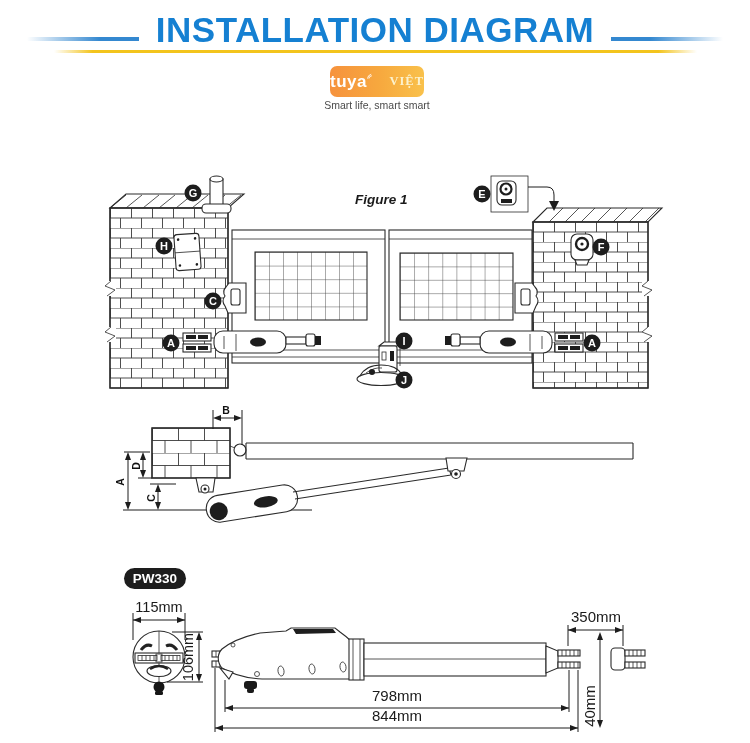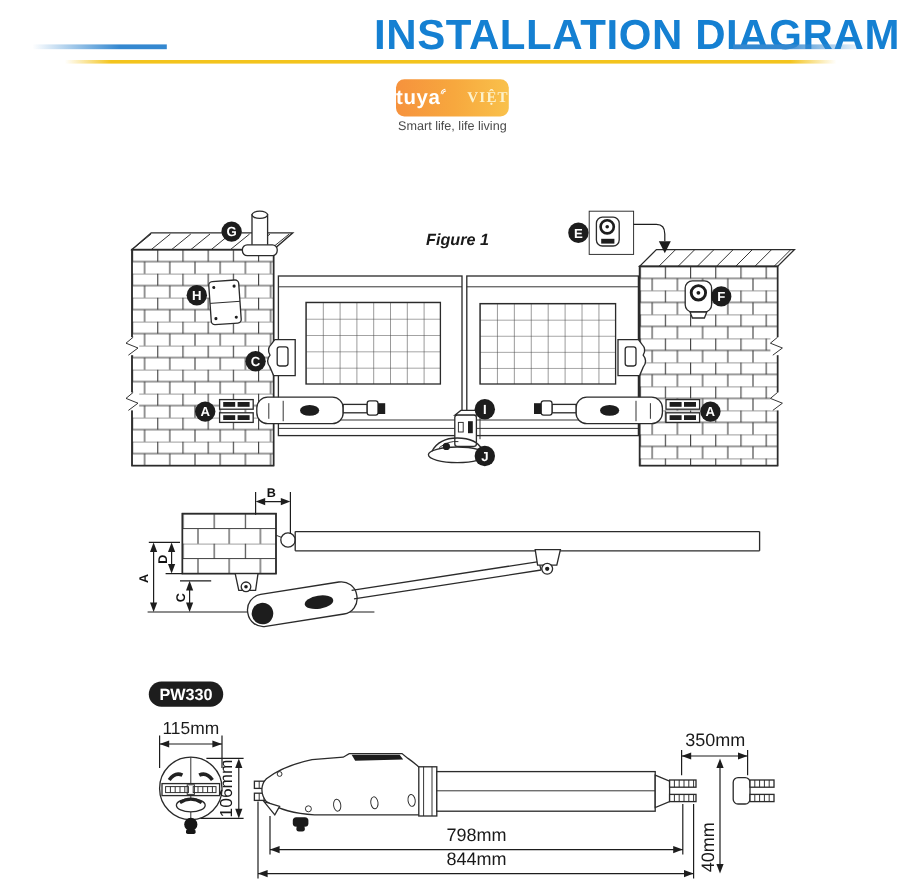--- a/index.html
+++ b/index.html
@@ -1,18 +1,18 @@
 <!DOCTYPE html>
 <html><head>
 <meta charset="utf-8">
 <style>
   html,body{margin:0;padding:0;background:#fff;}
   .page{position:relative;width:750px;height:743px;background:#fff;overflow:hidden;
         font-family:"Liberation Sans",sans-serif;}
-  .title{position:absolute;top:10px;left:0;right:0;margin:0;text-align:right;
+  .title{position:absolute;top:10px;left:0;right:0;margin:0;text-align:center;
          font-size:35px;font-weight:bold;color:#1580d2;letter-spacing:.5px;
          font-family:"Liberation Sans",sans-serif;}
   .hline{position:absolute;height:4px;top:37px;}
   .hline-left{left:27px;width:112px;background:linear-gradient(90deg,rgba(52,136,208,0),#3488d0 65%);}
   .hline-right{right:27px;width:112px;background:linear-gradient(270deg,rgba(52,136,208,0),#3488d0 65%);}
   .yline{position:absolute;top:50px;left:54px;width:643px;height:3px;
          background:linear-gradient(90deg,rgba(243,196,29,0),#f3c41d 6%,#f3c41d 94%,rgba(243,196,29,0));}
   .logo-badge{position:absolute;left:330px;top:66px;width:94px;height:31px;border-radius:7px;
          background:linear-gradient(90deg,#f6923d 0%,#f7a83e 52%,#f9c14b 100%);
          display:flex;align-items:center;justify-content:space-between;gap:2px;}
@@ -47,21 +47,21 @@
   <div class="yline"></div>
 
   <div class="logo-badge">
     <span class="logo-brand">tuya</span>
     <svg class="logo-signal" viewBox="0 0 10 10">
       <path d="M1 9 A8 8 0 0 1 7 2" fill="none" stroke="#fff" stroke-width="1.6" stroke-linecap="round"></path>
       <path d="M3.5 9 A5 5 0 0 1 8.2 4.6" fill="none" stroke="#fff" stroke-width="1.6" stroke-linecap="round"></path>
     </svg>
     <span class="logo-region">VIỆT</span>
   </div>
-  <div class="logo-tagline">Smart life, life living</div>
+  <div class="logo-tagline">Smart life, smart smart</div>
 
   <svg class="diagram" width="750" height="743" viewBox="0 0 750 743">
     <defs>
       <pattern id="brickL" x="110" y="208" width="21" height="20" patternUnits="userSpaceOnUse">
         <path d="M0 0 H21 M0 10 H21 M0.5 0 V10 M10.5 10 V20" stroke="#3a3a3a" stroke-width="0.9" fill="none"></path>
       </pattern>
       <pattern id="brickR" x="533" y="222" width="21" height="20" patternUnits="userSpaceOnUse">
         <path d="M0 0 H21 M0 10 H21 M0.5 0 V10 M10.5 10 V20" stroke="#3a3a3a" stroke-width="0.9" fill="none"></path>
       </pattern>
       <pattern id="brickM" x="152" y="428" width="26" height="25" patternUnits="userSpaceOnUse">

